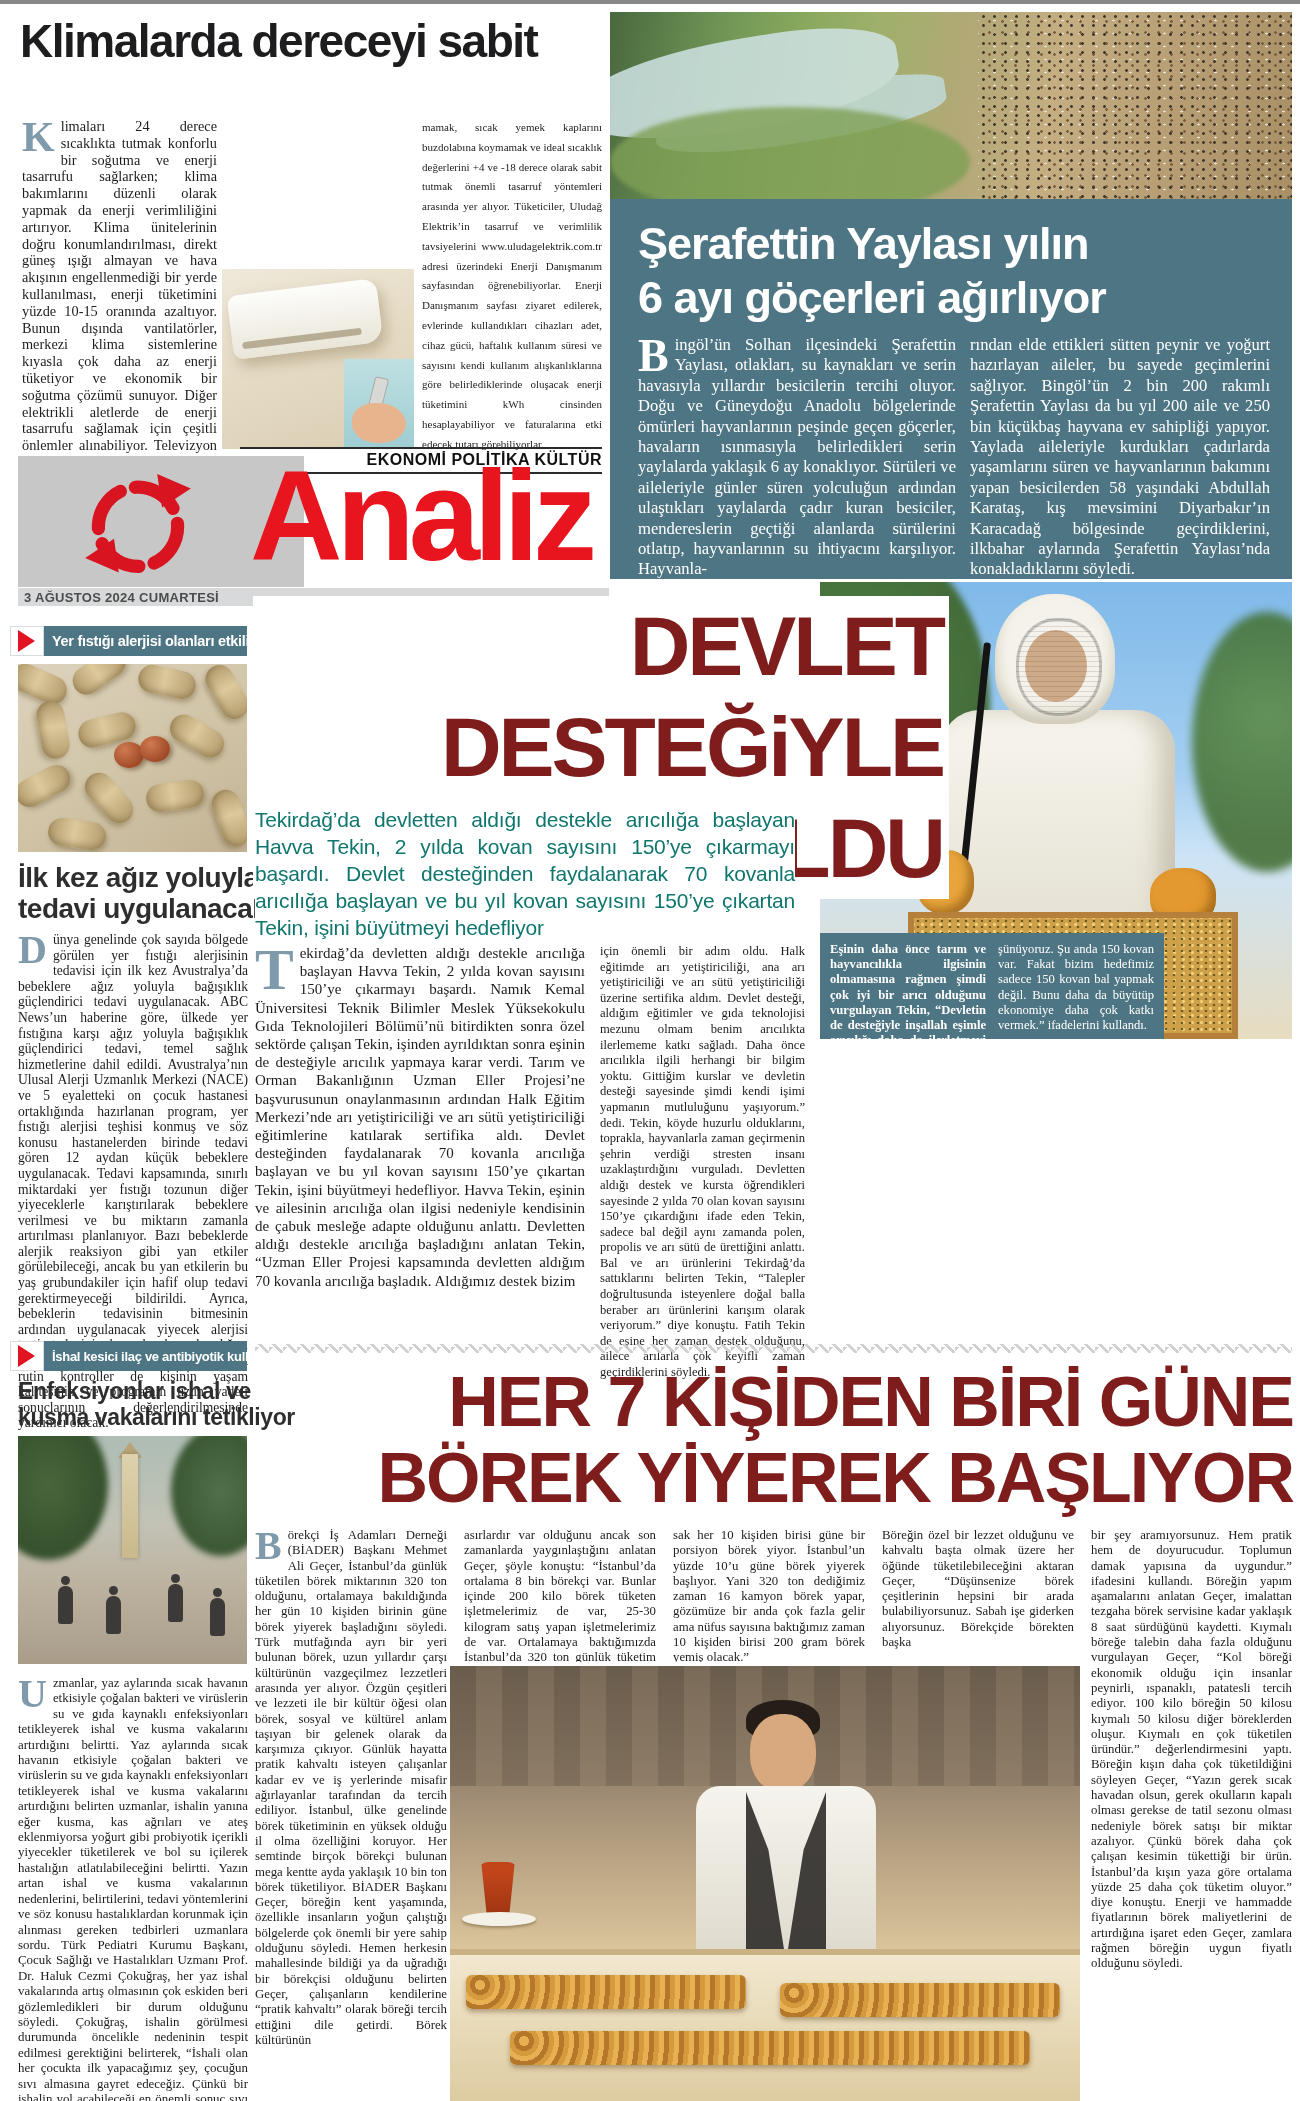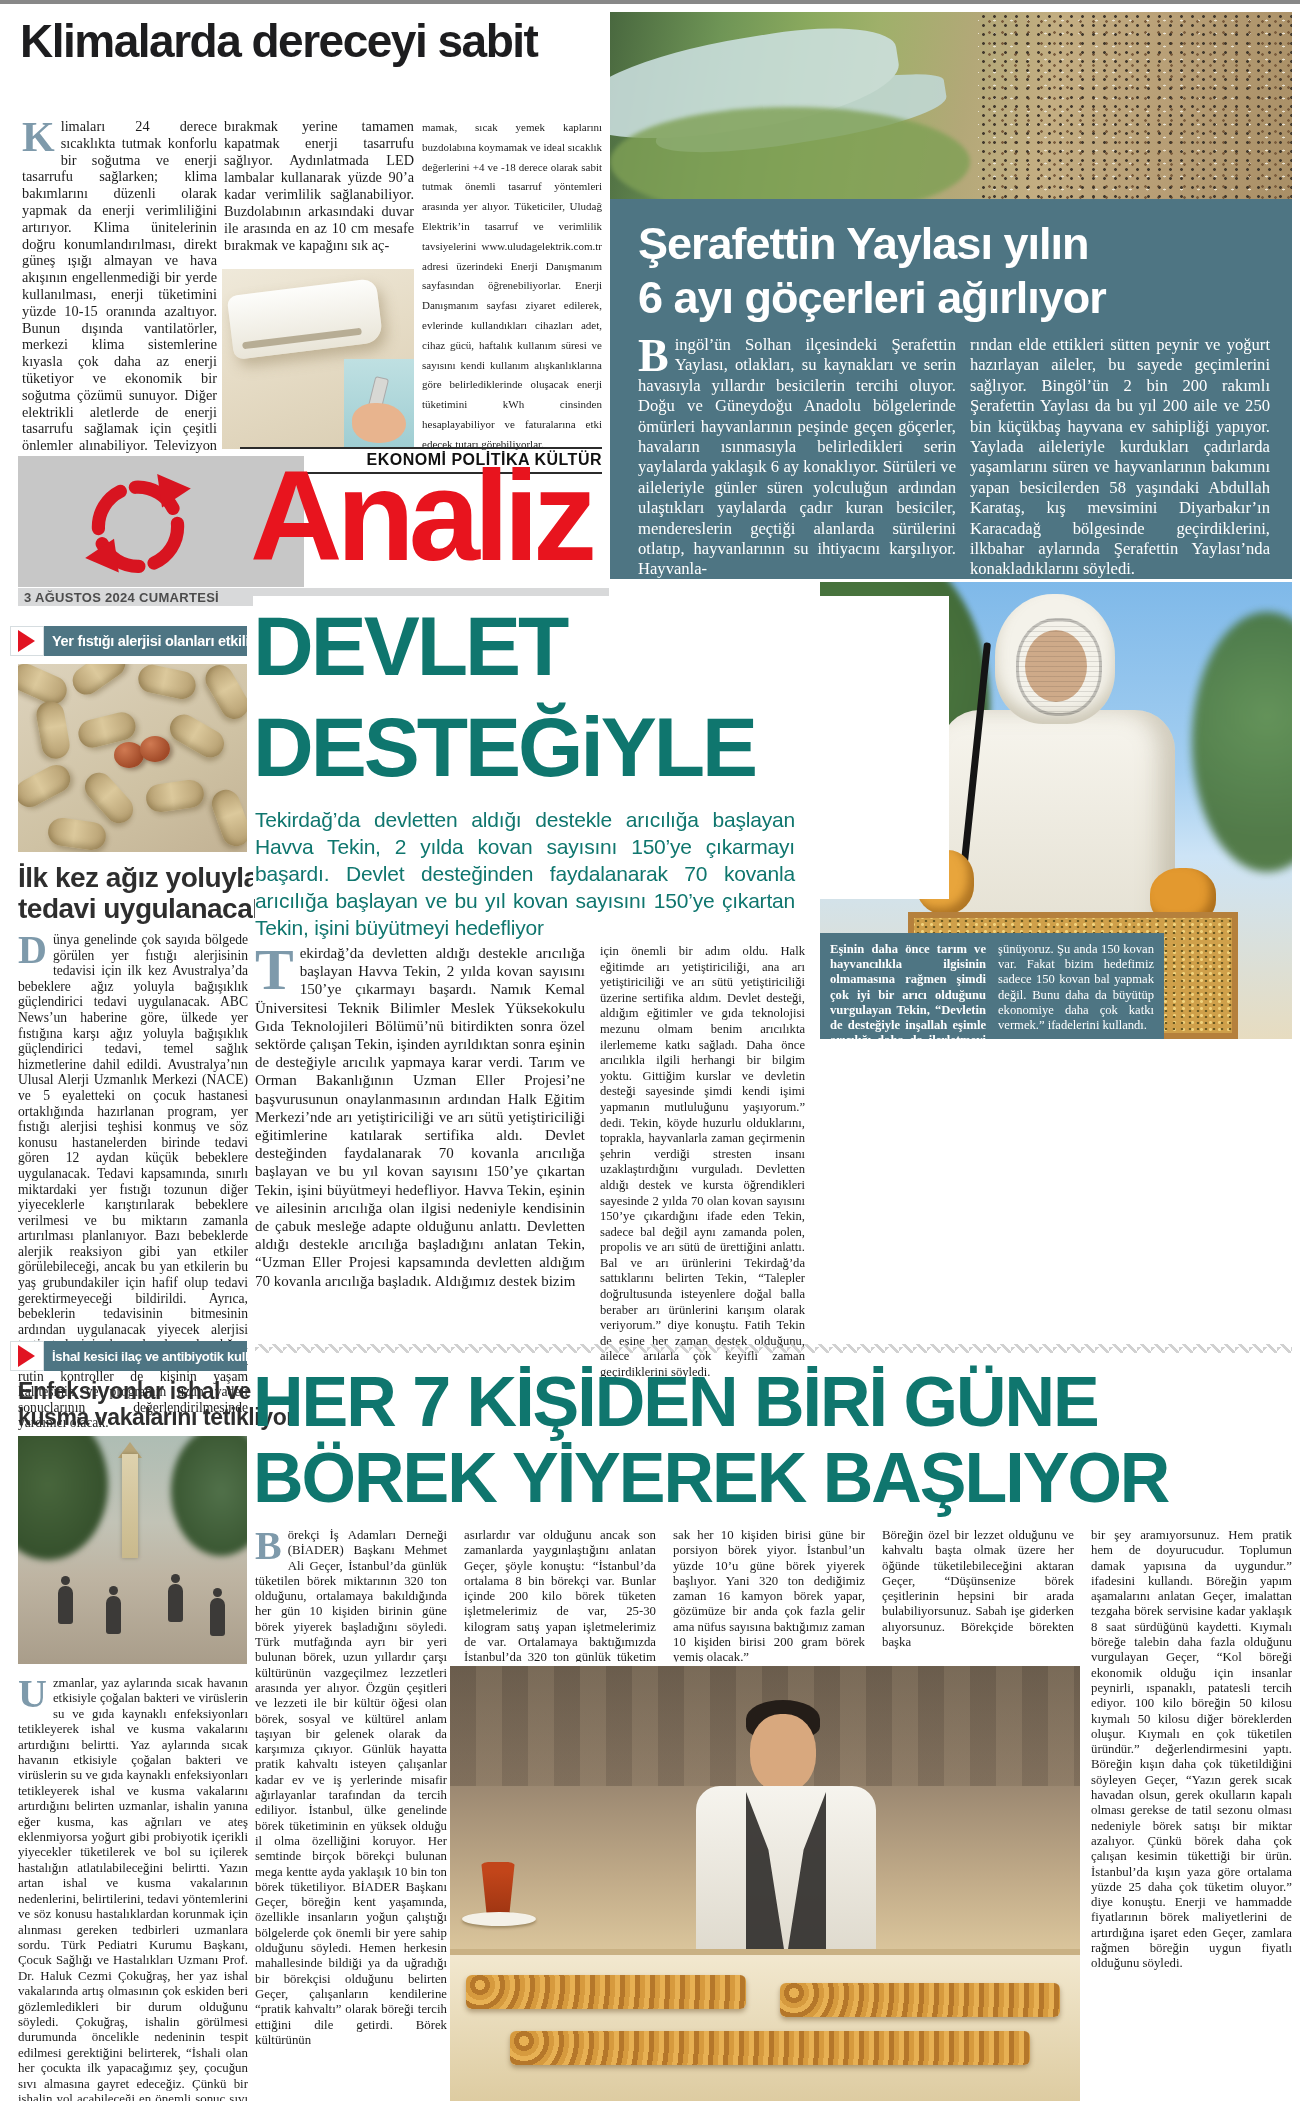--- a/index.html
+++ b/index.html
@@ -2,22 +2,22 @@
 <html><head>
 <meta charset="utf-8">
 <style>
   html,body{margin:0;padding:0;background:#888;}
   .page{position:relative;width:1300px;height:2101px;background:#fff;margin:4px auto;overflow:hidden;
         font-family:"Liberation Serif",serif;color:#1c1c1c;}
   .abs{position:absolute;}
   
   .h-top{font-family:"Liberation Sans",sans-serif;font-weight:bold;font-size:46px;line-height:47px;
          letter-spacing:-1.5px;color:#1d1d1f;}
-  .h-mega{font-family:"Liberation Sans",sans-serif;font-weight:bold;color:#0f766e;
-          letter-spacing:-3px;transform-origin:left top;}
+  .h-mega{font-family:"Liberation Sans",sans-serif;font-weight:bold;color:#7f1d1d;
+          letter-spacing:-3px;transform-origin:left top;text-align:right;}
   .h-sub{font-family:"Liberation Sans",sans-serif;font-weight:bold;color:#2e2e2e;}
   
   .body-col{text-align:justify;}
   .dropcap{float:left;font-family:"Liberation Serif",serif;font-weight:bold;color:#7e9aab;
            line-height:.82;padding:2px 6px 0 0;}
   
   .kicker{background:#4e7583;display:flex;align-items:center;}
   .kicker .txt{color:#fff;font-family:"Liberation Sans",sans-serif;font-weight:bold;font-size:14.5px;
                letter-spacing:-0.3px;white-space:nowrap;margin-left:8px;}
   .arrowbox{width:34px;height:100%;background:#fff;position:relative;flex:0 0 auto;border:1px solid #d6dde0;box-sizing:border-box;}
@@ -110,23 +110,20 @@
 <body>
 
 <div class="page">
 
   <div class="abs h-top" style="left:20px;top:14px;width:600px;">
     <div>Klimalarda dereceyi sabit</div>
   </div>
   <div class="abs body-col serifcol" style="left:22px;top:114px;width:195px;font-size:14.3px;line-height:16.8px;">
     <span class="dropcap" style="font-size:42px;">K</span><span>limaları 24 derece sıcaklıkta tutmak konforlu bir soğutma ve enerji tasarrufu sağlarken; klima bakımlarını düzenli olarak yapmak da enerji verimliliğini artırıyor. Klima ünitelerinin doğru konumlandırılması, direkt güneş ışığı almayan ve hava akışının engellenmediği bir yerde kullanılması, enerji tüketimini yüzde 10-15 oranında azaltıyor. Bunun dışında vantilatörler, merkezi klima sistemlerine kıyasla çok daha az enerji tüketiyor ve ekonomik bir soğutma çözümü sunuyor. Diğer elektrikli aletlerde de enerji tasarrufu sağlamak için çeşitli önlemler alınabiliyor. Televizyon ve bilgisayar gibi cihazları uyku konumunda</span>
   </div>
-  <div class="abs body-col serifcol" style="left:224px;top:114px;width:190px;font-size:14.3px;line-height:17px;">
-    <span>bırakmak yerine tamamen kapatmak enerji tasarrufu sağlıyor. Aydınlatmada LED lambalar kullanarak yüzde 90’a kadar verimlilik sağlanabiliyor. Buzdolabının arkasındaki duvar ile arasında en az 10 cm mesafe bırakmak ve kapağını sık aç-</span>
-  </div>
   <div class="abs body-col serifcol" style="left:422px;top:114px;width:180px;font-size:11px;line-height:19.8px;">
     <span>mamak, sıcak yemek kaplarını buzdolabına koymamak ve ideal sıcaklık değerlerini +4 ve -18 derece olarak sabit tutmak önemli tasarruf yöntemleri arasında yer alıyor. Tüketiciler, Uludağ Elektrik’in tasarruf ve verimlilik tavsiyelerini www.uludagelektrik.com.tr adresi üzerindeki Enerji Danışmanım sayfasından öğrenebiliyorlar. Enerji Danışmanım sayfası ziyaret edilerek, evlerinde kullandıkları cihazları adet, cihaz gücü, haftalık kullanım süresi ve sayısını kendi kullanım alışkanlıklarına göre belirlediklerinde oluşacak enerji tüketimini kWh cinsinden hesaplayabiliyor ve faturalarına etki edecek tutarı görebiliyorlar.</span>
   </div>
   <div class="ph ph-klima" style="left:222px;top:265px;width:192px;height:180px;">
     <i class="unit"></i>
     <i class="vent"></i>
     <i class="win"></i>
     <i class="remote"></i>
     <i class="hand"></i>
   </div>

